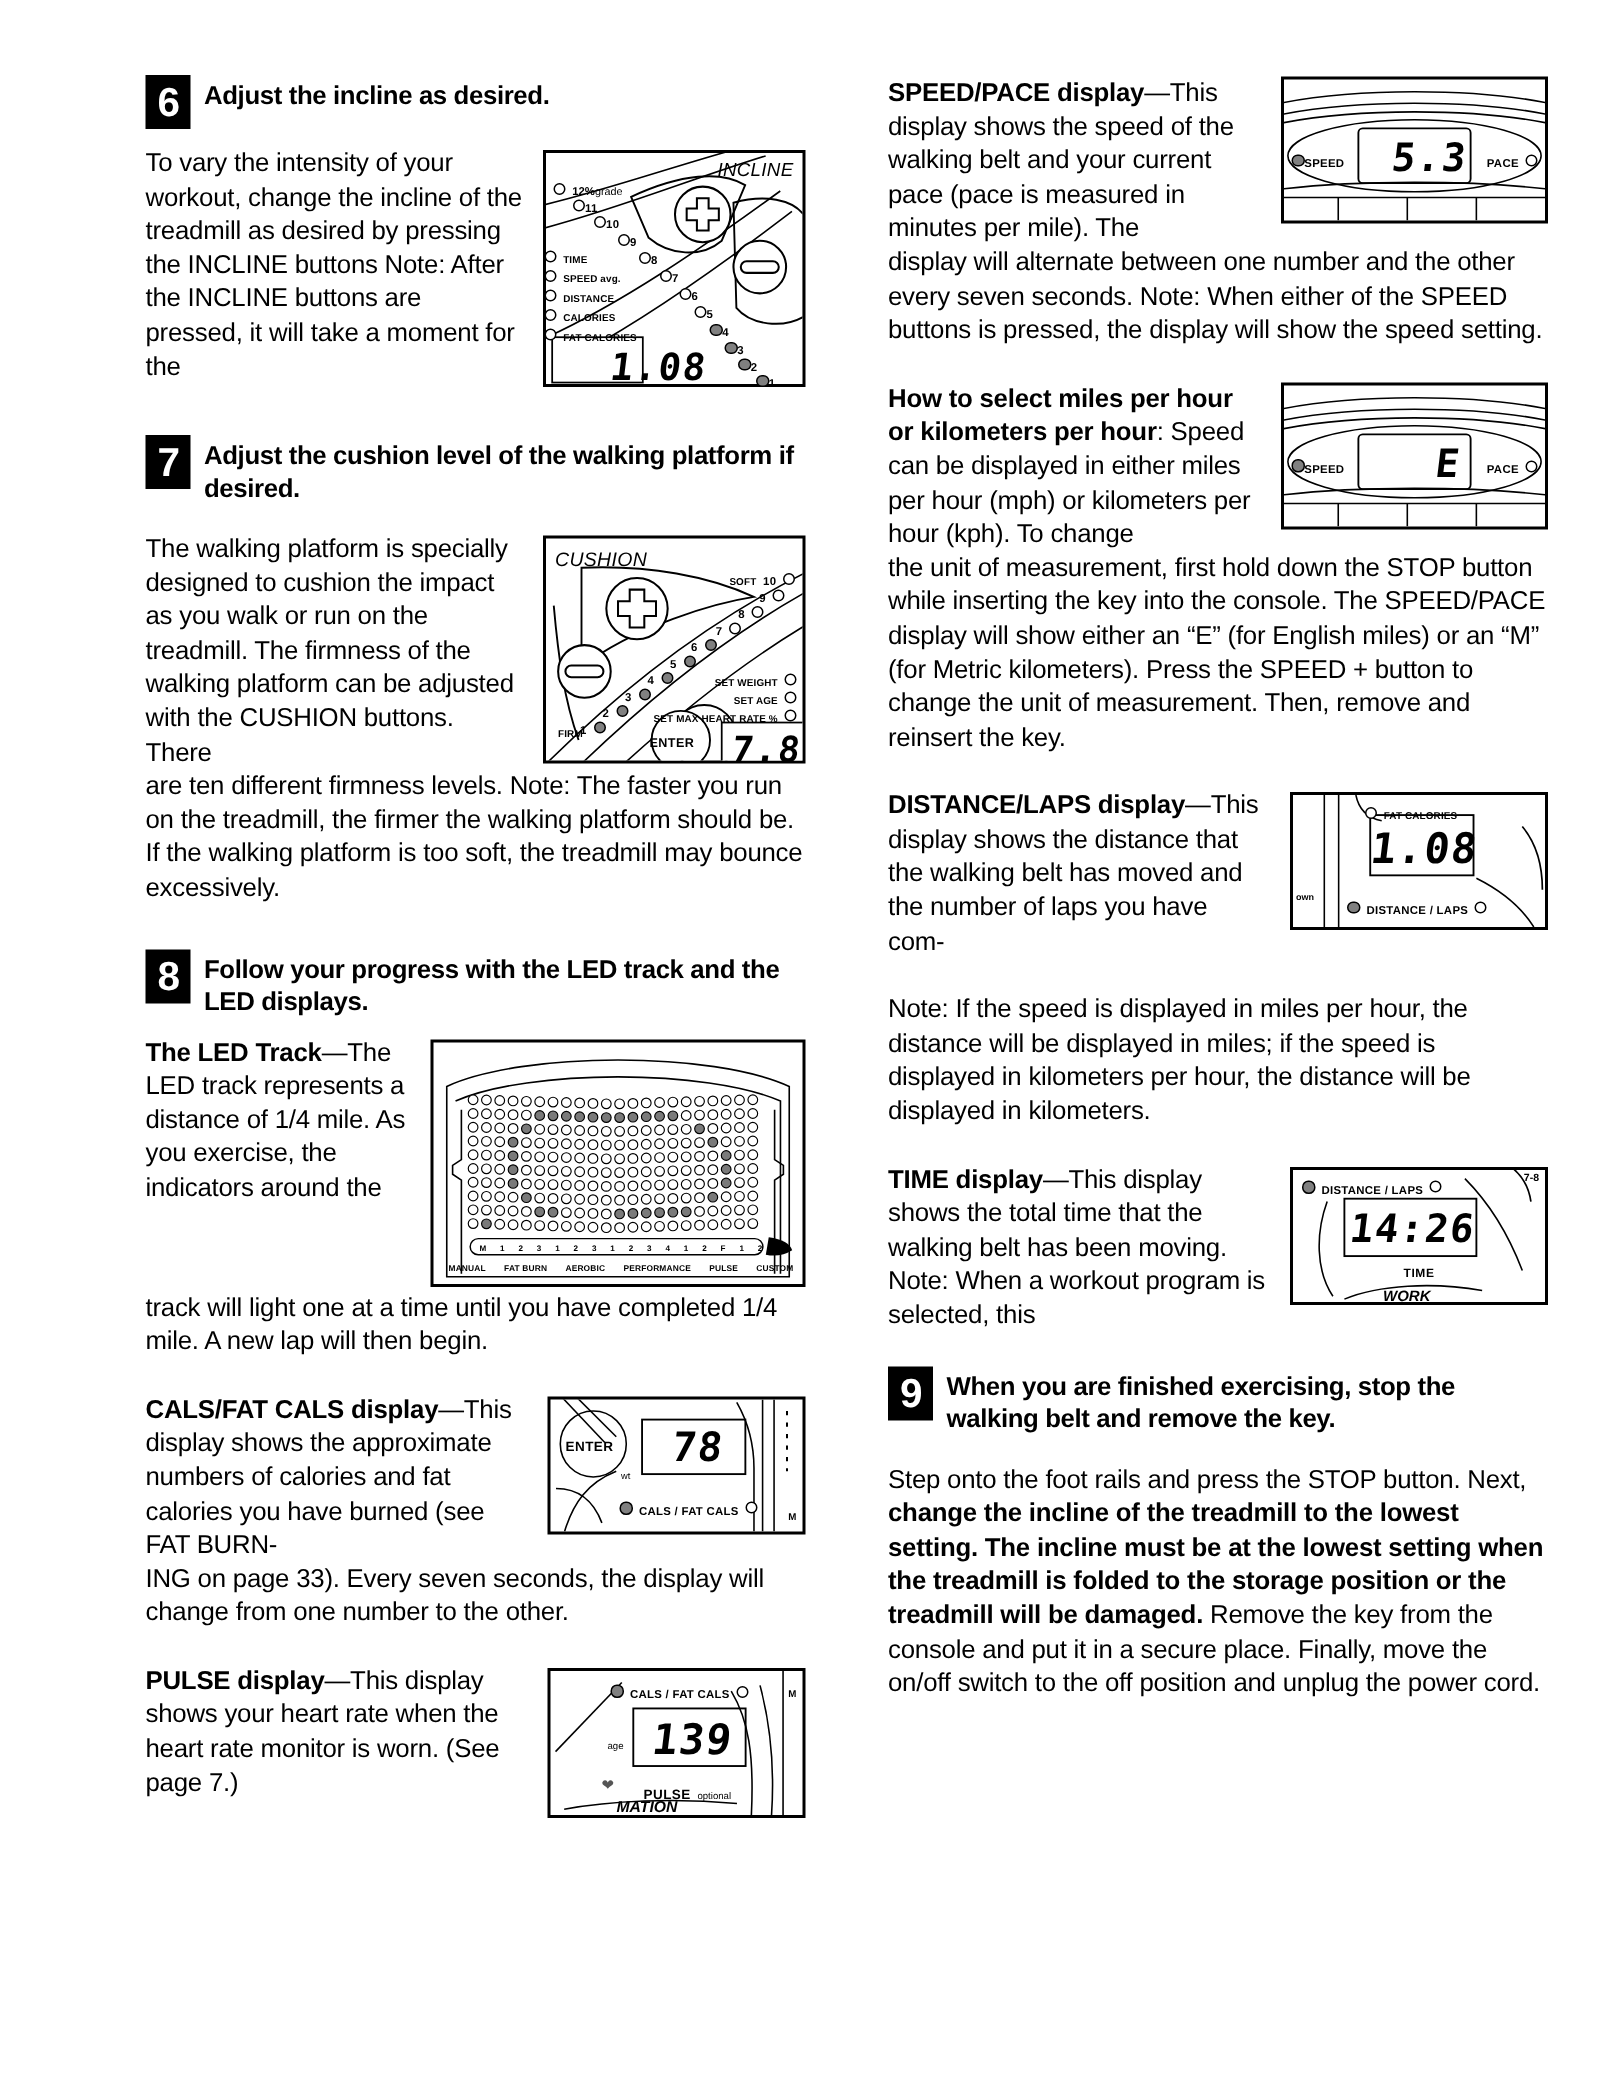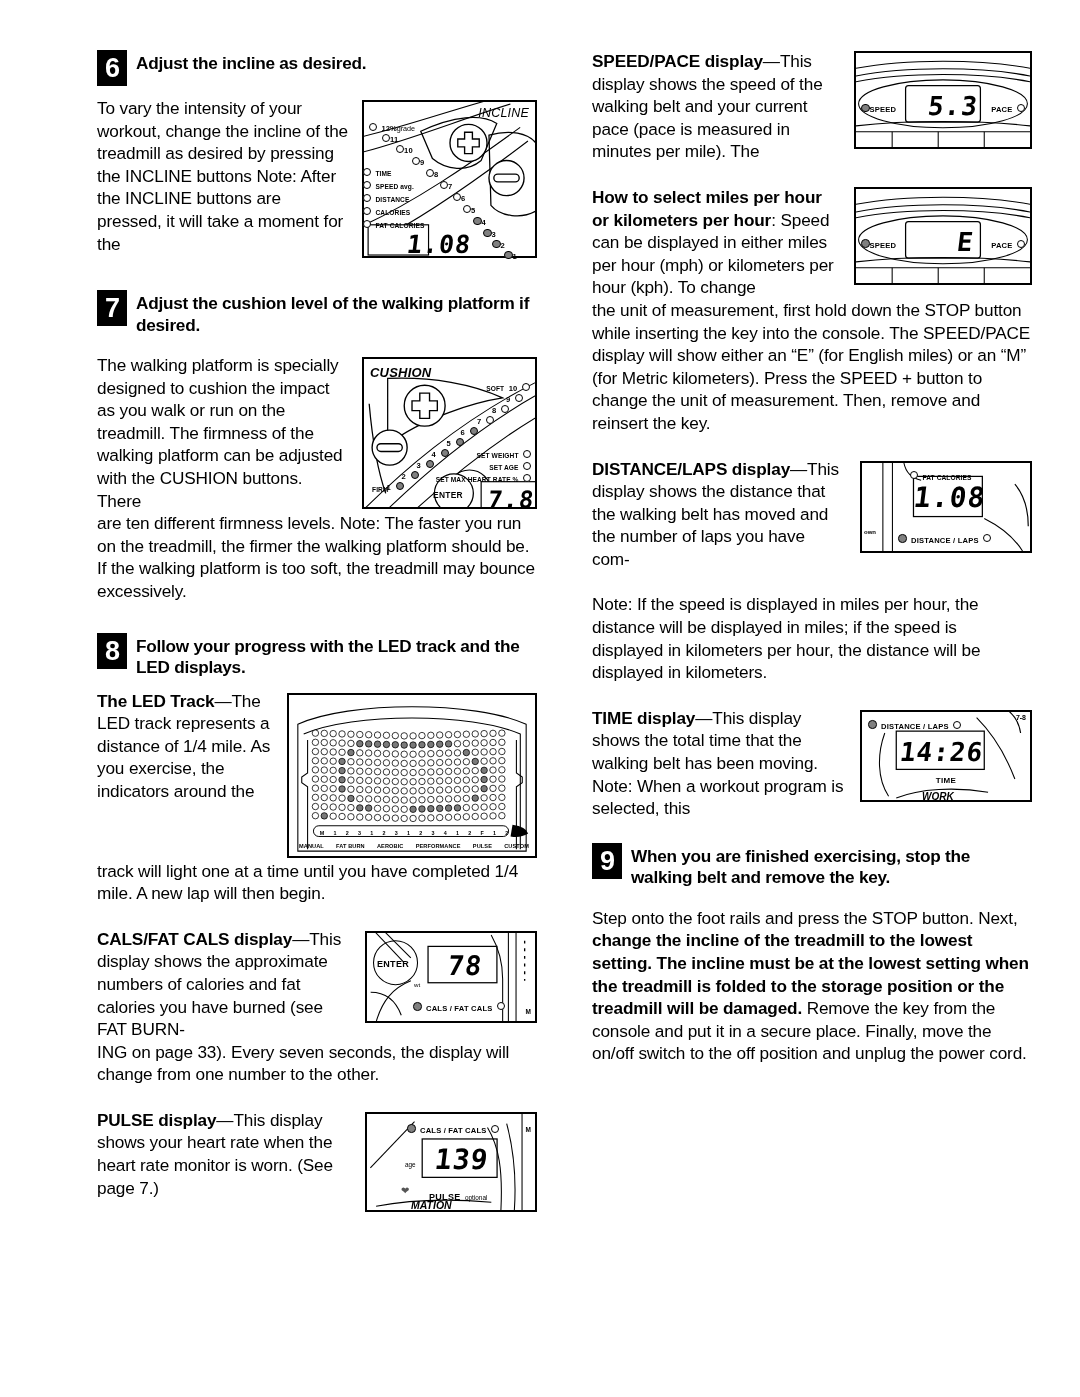--- a/index.html
+++ b/index.html
@@ -164,21 +164,21 @@
           <path d="M57 35 h10 v8 h8 v10 h-8 v8 h-10 v-8 h-8 v-10 h8 z" fill="#fff" stroke="#000" stroke-width="1.4"></path>
 
           <circle cx="26" cy="91" r="18" fill="#fff" stroke="#000" stroke-width="1.4"></circle>
           <rect x="13" y="87" width="26" height="8" rx="4" fill="#fff" stroke="#000" stroke-width="1.4"></rect>
 
           <circle cx="92" cy="138" r="20" fill="#fff" stroke="#000" stroke-width="1.3"></circle>
 
           <rect x="120" y="126" width="56" height="30" fill="#fff" stroke="#000" stroke-width="1.2"></rect>
         </svg>
 
-        <div style="position:absolute;left:6px;top:6px;font-size:13px;font-weight:bold;font-style:italic;letter-spacing:0.2px;">CUSHION</div>
+        <div style="position:absolute;left:6px;top:6px;font-size:13px;font-weight:normal;font-style:italic;letter-spacing:0.2px;">CUSHION</div>
 
         <div style="position:absolute;right:5px;top:18px;white-space:nowrap;">
           <span class="tl">SOFT</span>
           <span class="tl2">10</span>
           <span class="dotO"></span>
         </div>
         <div style="position:absolute;right:12px;top:29px;"><span class="tl2">9</span> <span class="dotO"></span></div>
         <div style="position:absolute;right:26px;top:40px;"><span class="tl2">8</span> <span class="dotO"></span></div>
         <div style="position:absolute;right:41px;top:51px;"><span class="tl2">7</span> <span class="dotO"></span></div>
         <div style="position:absolute;right:57px;top:62px;"><span class="tl2">6</span> <span class="dotF"></span></div>
@@ -578,20 +578,21 @@
         <div style="position:absolute;right:5px;top:45px;white-space:nowrap;">
           <span class="tl2">PACE</span> <span class="dotO"></span>
         </div>
         <div style="position:absolute;left:52px;top:36px;width:74px;height:34px;display:flex;align-items:center;justify-content:flex-end;padding-right:4px;box-sizing:border-box;">
           <span class="lcd" style="font-size:26px;">5.3</span>
         </div>
       </div>
 
       <p class="body"><b>SPEED/PACE display</b><span>—</span><span>This display shows the speed of the walking belt and your current pace (pace is measured in minutes per mile). The</span></p>
     </div>
+    <p class="body">display will alternate between one number and the other every seven seconds. Note: When either of the SPEED buttons is pressed, the display will show the speed setting.</p>
 
     <div class="gap-lg"></div>
 
     <div class="wrap">
       <div class="fig fig-sp">
         <svg viewBox="0 0 178 98" width="174" height="94">
           <g fill="none" stroke="#000" stroke-width="1.1">
             <path d="M-2 16 C 50 6 128 6 180 16"></path>
             <path d="M-2 24 C 50 14 128 14 180 24"></path>
             <path d="M-2 30 C 50 20 128 20 180 30"></path>

